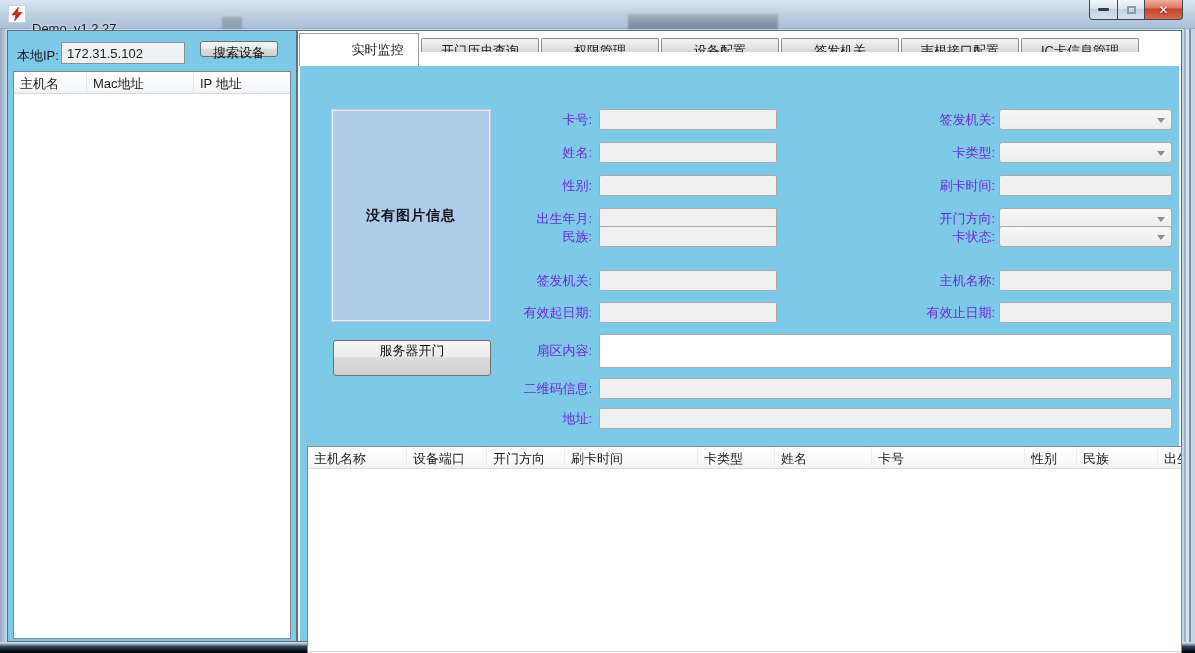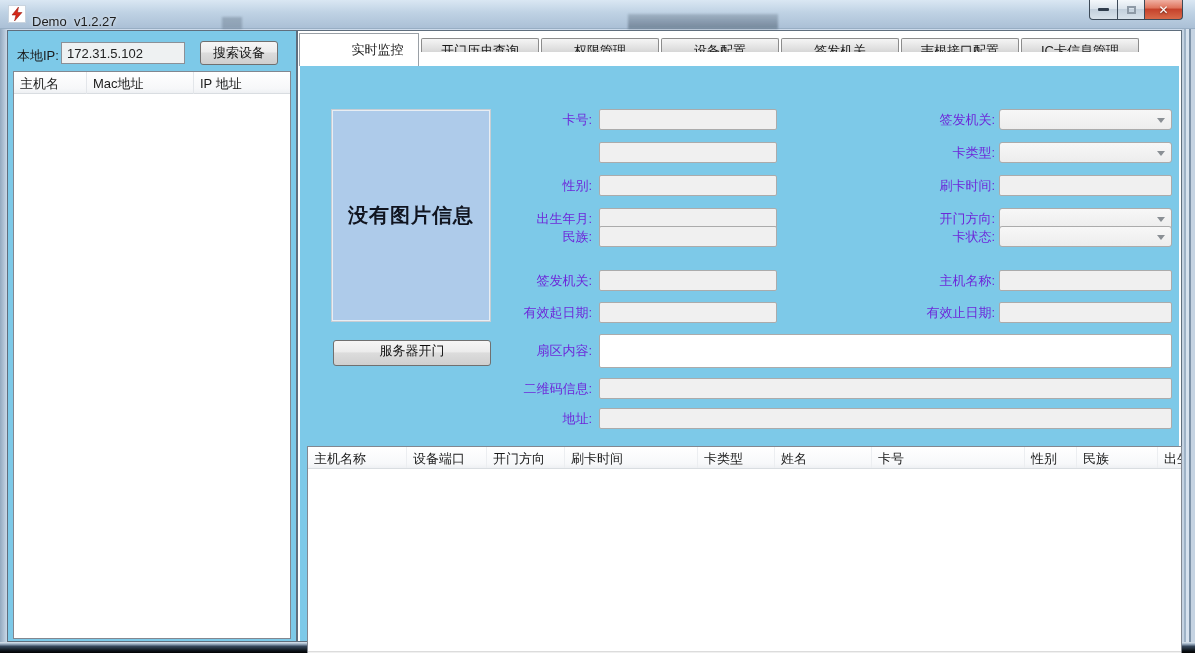--- a/index.html
+++ b/index.html
@@ -11,21 +11,21 @@
     background:linear-gradient(180deg,#cfdded 0%,#b3c6da 55%,#a6bacf 100%); }
   .titlebar { position:absolute; left:0; top:0; width:1195px; height:29px;
     background:linear-gradient(180deg,#dae7f3 0%,#bfd2e4 45%,#abc0d6 100%);
     border-bottom:1px solid #98aec4; }
   .titlebar .glass-streak { position:absolute; top:14px; left:628px; width:150px; height:15px;
     background:linear-gradient(180deg,rgba(30,45,60,.18),rgba(30,45,60,.38)); filter:blur(1px); }
   .titlebar .glass-streak2 { position:absolute; top:17px; left:222px; width:20px; height:12px;
     background:rgba(30,45,60,.22); filter:blur(1px); }
   .app-icon { position:absolute; left:8px; top:5px; width:18px; height:18px; background:#fff;
     border:1px solid #c9d4df; display:flex; align-items:center; justify-content:center; }
-  .app-title { position:absolute; left:32px; top:14px; color:#1c1c1c; white-space:pre;
+  .app-title { position:absolute; left:32px; top:21px; color:#1c1c1c; white-space:pre;
     text-shadow:0 0 4px rgba(255,255,255,.9); }
 
   .caption-buttons { position:absolute; right:12px; top:0; display:flex; }
   .cap-btn { height:20px; border:1px solid #3c4a58; border-top:none; margin-left:-1px;
     background:linear-gradient(180deg,#f4f8fb 0%,#dbe4ec 45%,#c3d0dc 50%,#d8e2ea 100%);
     display:flex; align-items:center; justify-content:center; position:relative; }
   .cap-btn.min { width:29px; border-radius:0 0 0 4px; }
   .cap-btn.max { width:28px; }
   .cap-btn.close { width:39px; border-radius:0 0 4px 0;
     background:linear-gradient(180deg,#f0b0a2 0%,#e0765f 40%,#c6432c 50%,#d96a4a 100%);
@@ -46,21 +46,21 @@
   .panel-right { left:297px; top:30px; width:885px; height:612px; background:#fff; }
 
   
   .ip-label { position:absolute; left:9px; top:16px; }
   .ip-input { position:absolute; left:53px; top:11px; width:124px; height:22px;
     background:#eef1f2; border:1px solid #8b9097; padding:2px 5px; font-size:13px;
     font-family:"Liberation Sans","DejaVu Sans",sans-serif; color:#222; }
   .btn { background:linear-gradient(180deg,#f6f6f6 0%,#ececec 45%,#dcdcdc 50%,#cfcfcf 100%);
     border:1px solid #707070; border-radius:3px; text-align:center; cursor:default;
     font-size:13px; color:#111; }
-  .search-btn { position:absolute; left:192px; top:10px; width:78px; height:24px; }
+  .search-btn { position:absolute; left:192px; top:10px; width:78px; height:16px; }
   .device-list { position:absolute; left:5px; top:40px; width:278px; height:568px;
     background:#fff; border:1px solid #828790; }
   .lv-header { display:flex; height:22px;
     background:linear-gradient(180deg,#ffffff 0%,#f6f7f9 80%,#eef0f3 100%);
     border-bottom:1px solid #d9dde1; }
   .lv-col { padding:3px 0 0 6px; border-right:1px solid #e3e6ea; height:22px; overflow:hidden; white-space:nowrap; }
 
   
   .tab-strip { position:absolute; left:1px; top:2px; right:1px; height:33px; background:#fff; display:flex; }
   .tab { height:14px; margin-top:5px; width:118px; line-height:24px; text-align:center;
@@ -69,22 +69,22 @@
     overflow:hidden; white-space:nowrap; }
   .tab.active { height:33px; margin-top:0; margin-left:0; width:120px; line-height:32px;
     background:#fff; border:1px solid #9aa0a6; border-bottom:none; border-radius:0;padding-left:37px; }
 
   .tab-page { position:absolute; left:2px; top:35px; width:879px; height:575px; background:#7dc9e8; }
 
   
   .photo-box { position:absolute; left:31px; top:43px; width:160px; height:213px;
     background:#aecbea; border:1px solid #c7cdd4; box-shadow:inset 0 0 0 1px #e8edf3;
     display:flex; align-items:center; justify-content:center; }
-  .photo-text { font-weight:bold; font-size:20px; color:#10141f; letter-spacing:1px; }
-  .door-btn { position:absolute; left:33px; top:274px; width:158px; height:26px; }
+  .photo-text { font-weight:bold; font-size:14px; color:#10141f; letter-spacing:1px; }
+  .door-btn { position:absolute; left:33px; top:274px; width:158px; height:36px; }
 
   
   .flabel { position:absolute; height:21px; line-height:21px; text-align:right; color:#6d28d9; }
   .field { position:absolute; height:21px; background:#f0f0f0; border:1px solid #ababab;
     border-radius:2px; padding:1px 4px; font-size:13px; color:#222;
     font-family:"Liberation Sans","DejaVu Sans",sans-serif; }
   .field.white { background:#fff; }
   .combo { position:absolute; height:21px; background:linear-gradient(180deg,#f7f7f7,#ededed);
     border:1px solid #ababab; border-radius:3px; }
   .caret { position:absolute; right:6px; top:8px; width:0; height:0;
@@ -179,20 +179,21 @@
 
     <div class="tab-page">
 
       <div class="photo-box">
         <span class="photo-text">没有图片信息</span>
       </div>
       <div class="btn door-btn" style="line-height:20px;">服务器开门</div>
 
       <div class="flabel lcol-label r0">卡号:</div>
       <input class="field lcol-field r0" readonly="" value="" style="">
+      <div class="flabel lcol-label r1">姓名:</div>
       <input class="field lcol-field r1" readonly="" value="" style="">
       <div class="flabel lcol-label r2">性别:</div>
       <input class="field lcol-field r2" readonly="" value="" style="">
       <div class="flabel lcol-label r3">出生年月:</div>
       <input class="field lcol-field r3" readonly="" value="" style="">
       <div class="flabel lcol-label r4">民族:</div>
       <input class="field lcol-field r4" readonly="" value="" style="">
       <div class="flabel lcol-label r5">签发机关:</div>
       <input class="field lcol-field r5" readonly="" value="" style="">
       <div class="flabel lcol-label r6">有效起日期:</div>

